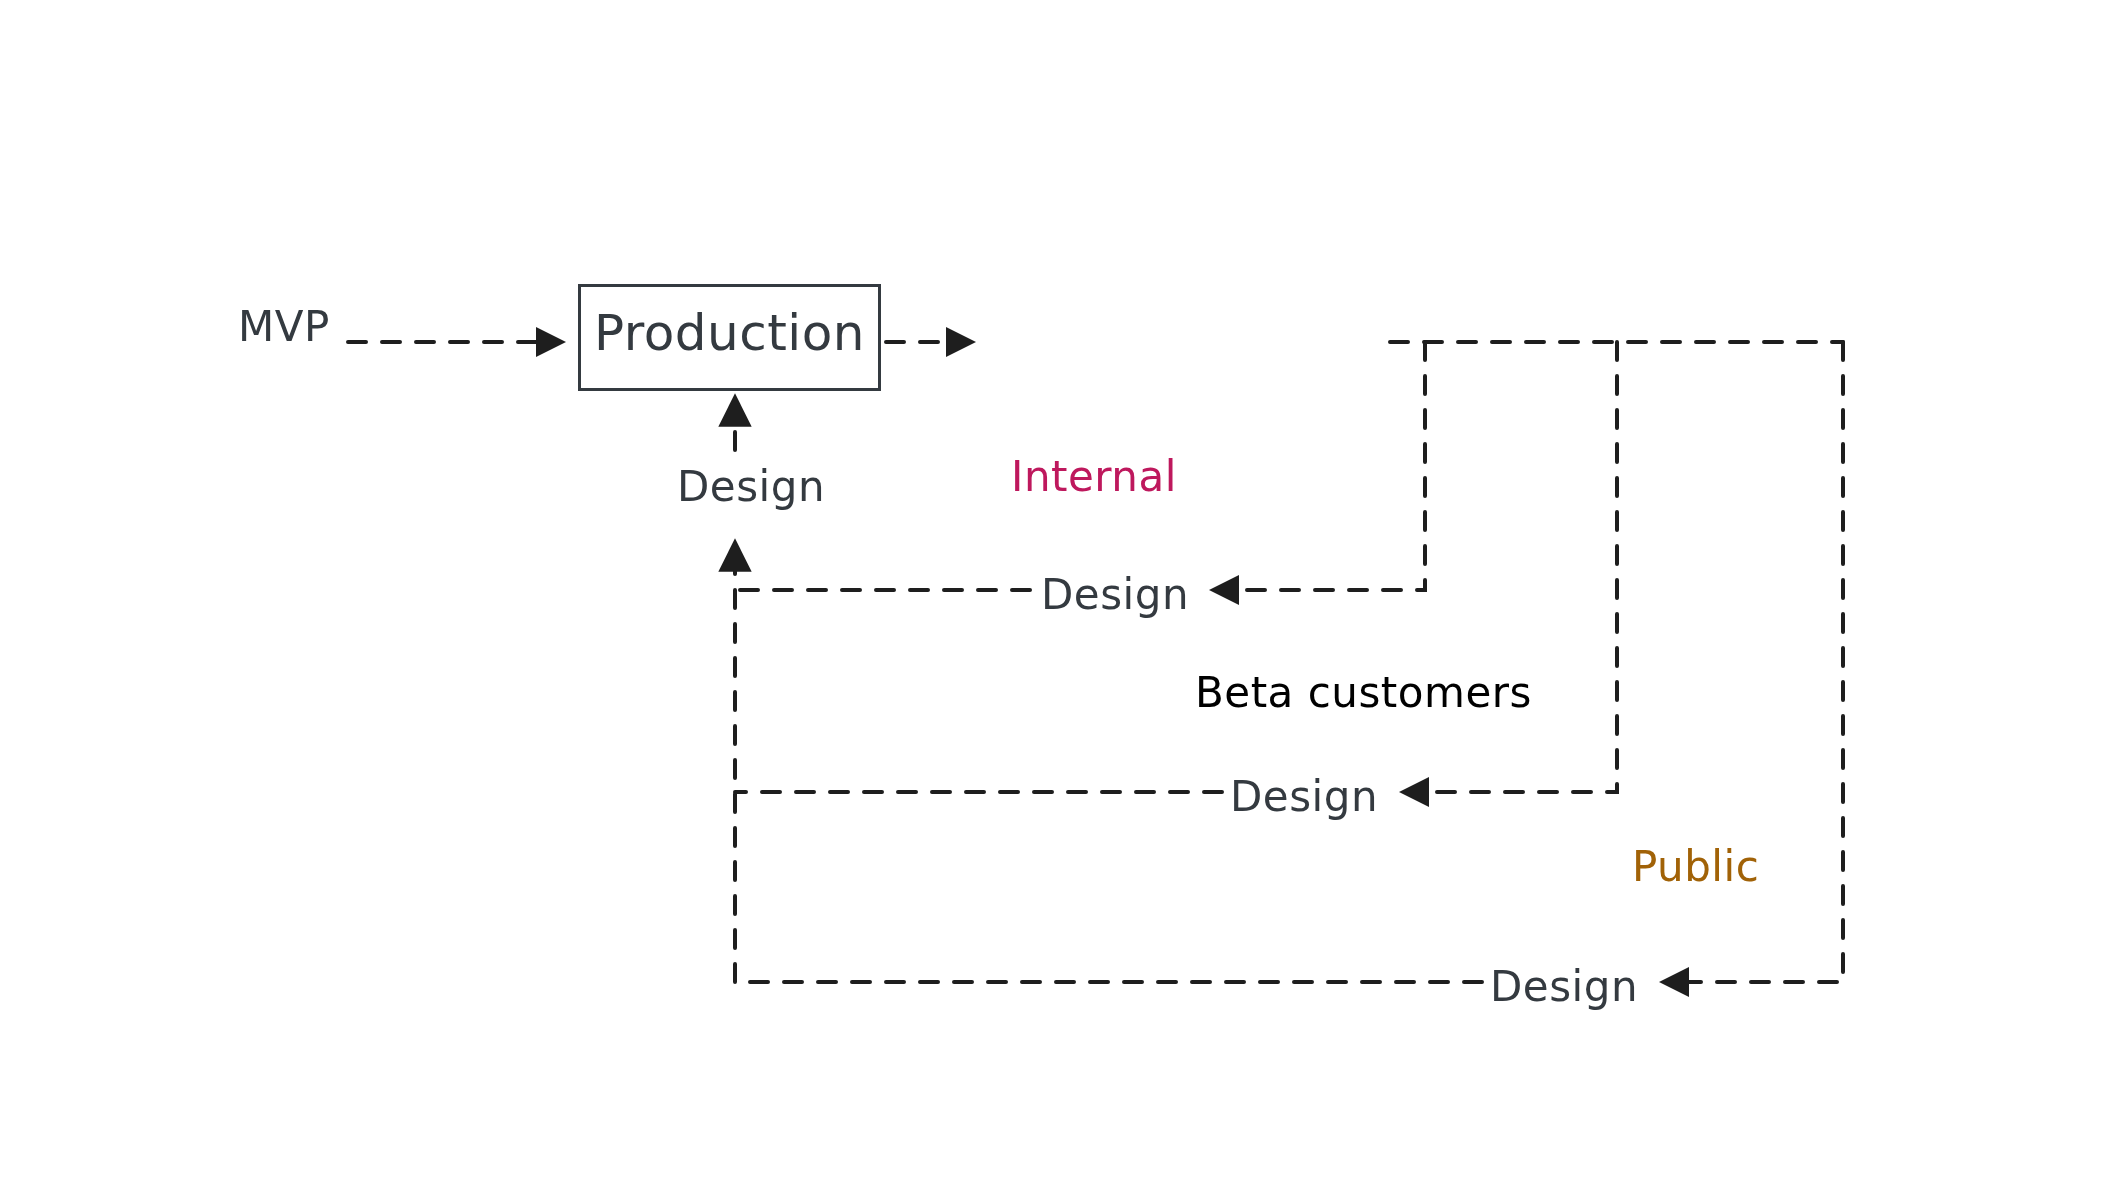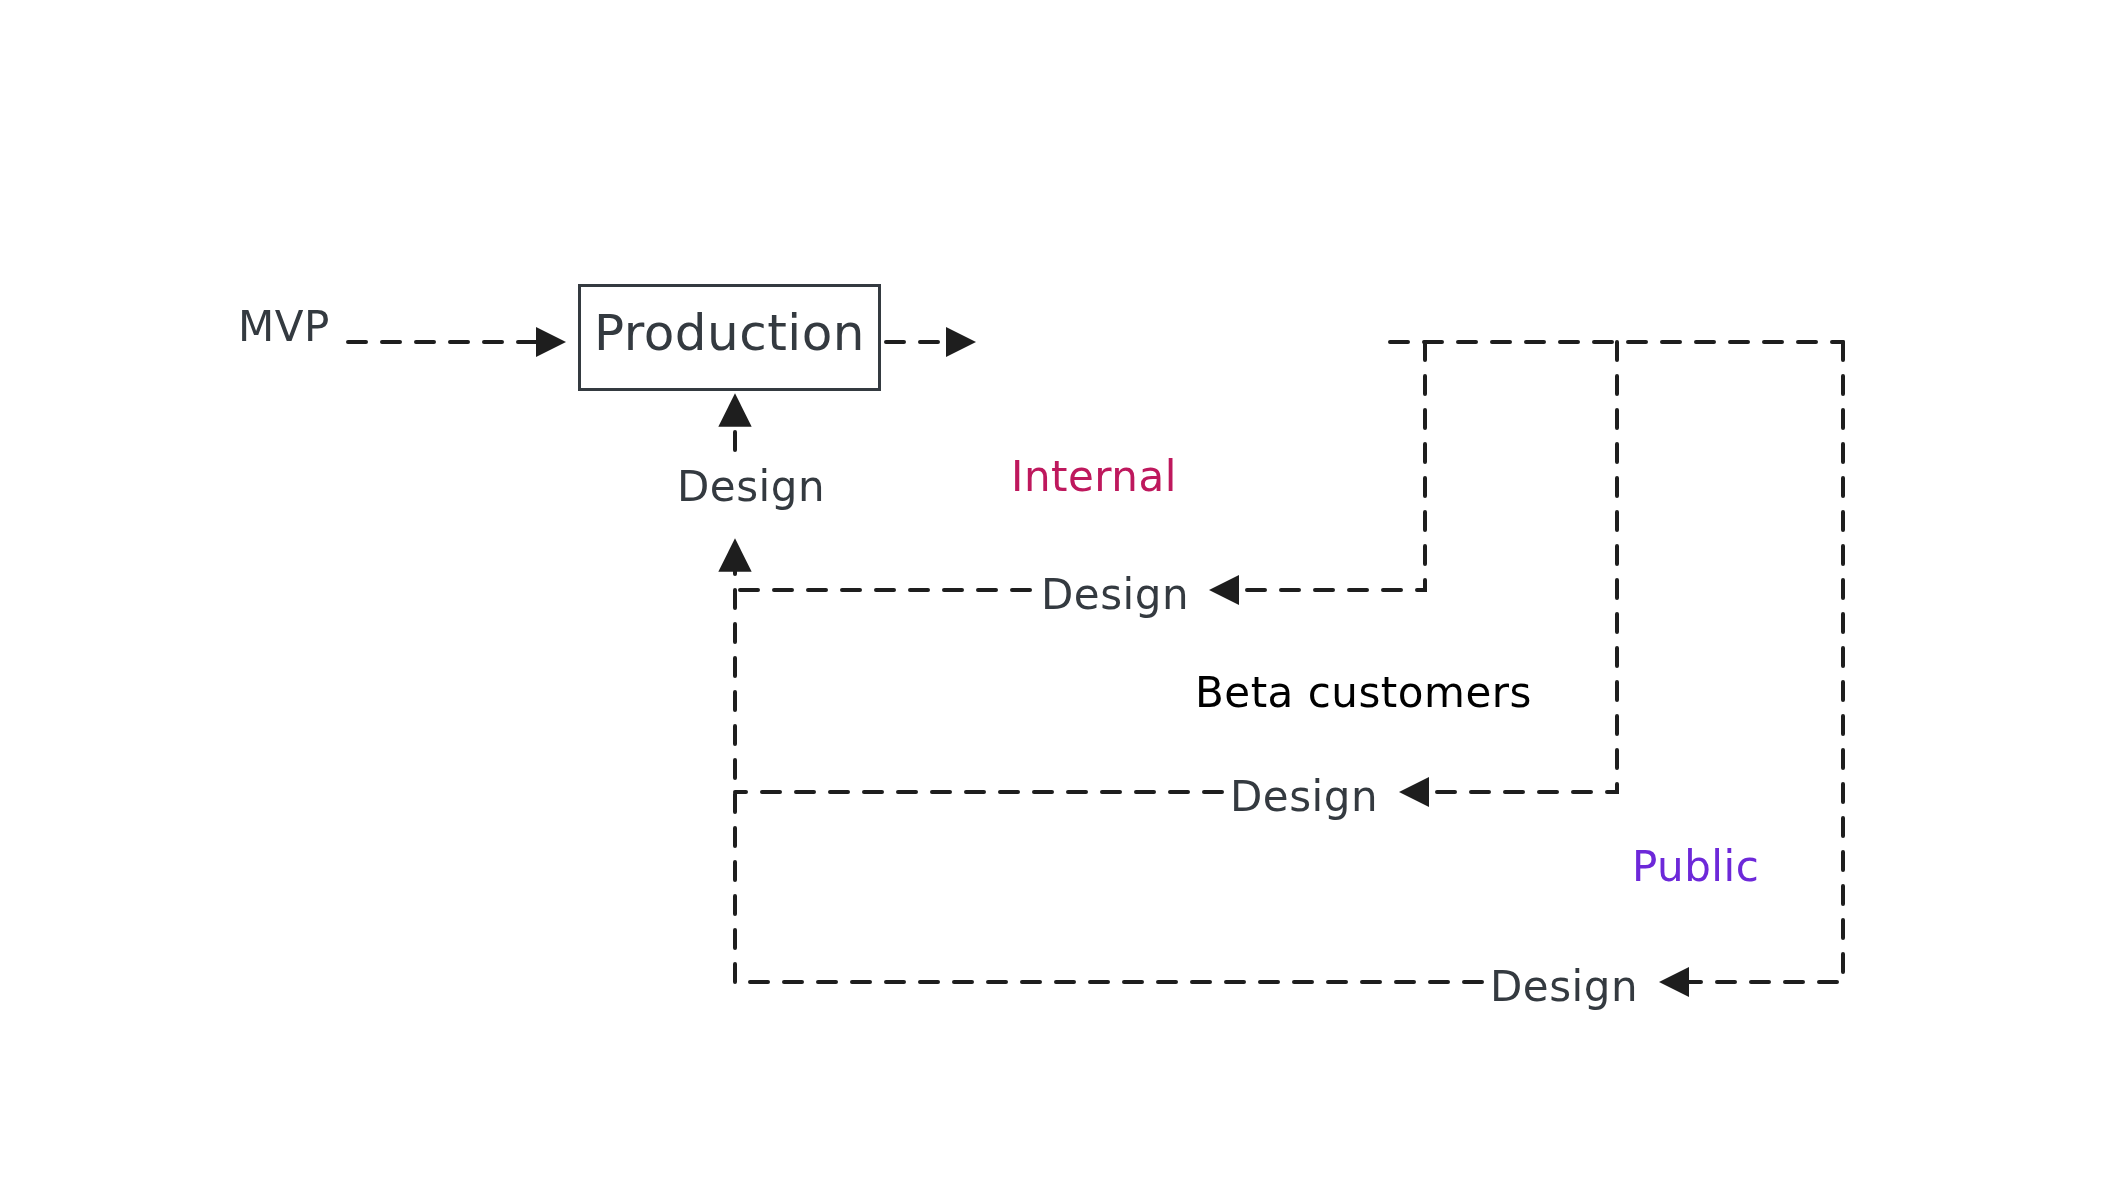--- a/index.html
+++ b/index.html
@@ -153,15 +153,15 @@
   <div class="node-label lbl-design-1">Design</div>
 
   <div class="node-label lbl-design-2">Design</div>
 
   <div class="node-label lbl-design-3">Design</div>
 
   <div class="tier-label lbl-internal" style="color:#be185d;">Internal</div>
 
   <div class="tier-label lbl-beta" style="color:#000000;">Beta customers</div>
 
-  <div class="tier-label lbl-public" style="color:#6d28d9;">Public</div>
+  <div class="tier-label lbl-public" style="color:#a16207;">Public</div>
 
 </div>
 
 </body></html>

